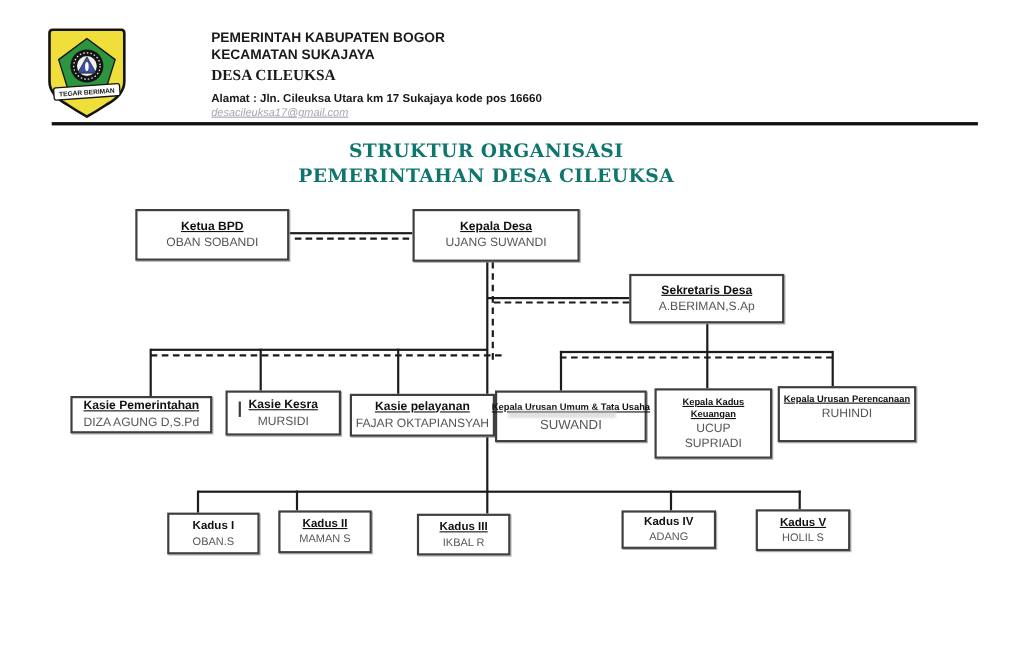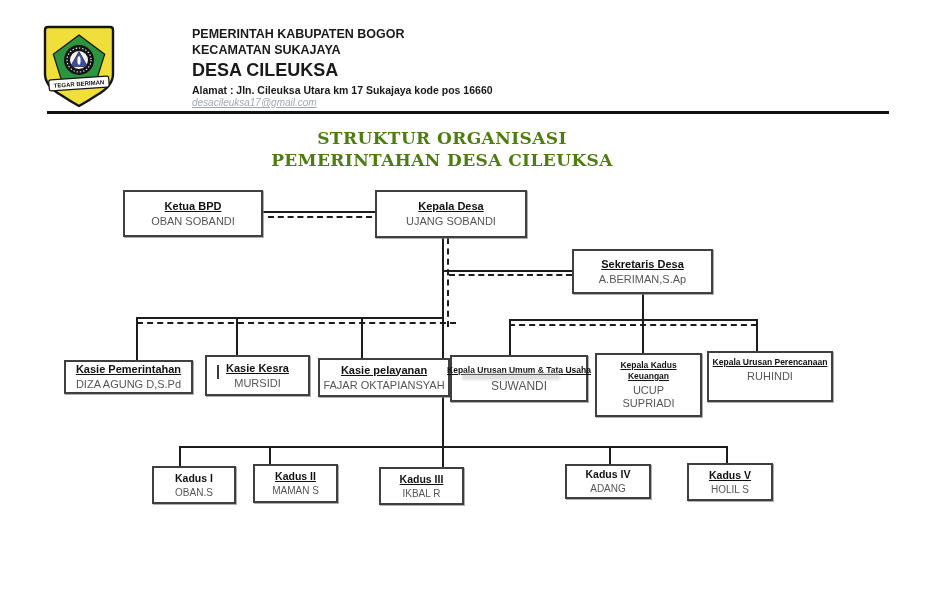--- a/index.html
+++ b/index.html
@@ -2,30 +2,30 @@
 <html><head>
 <meta charset="utf-8">
 <style>
   html,body{margin:0;padding:0;background:#fff;}
   .page{position:relative;width:936px;height:610px;background:#ffffff;
         font-family:"Liberation Sans",sans-serif;overflow:hidden;}
 
   
   .letterhead{position:absolute;left:192px;top:26px;width:540px;text-align:left;color:#1a1a1a;}
   .lh-line1,.lh-line2{font-size:12.5px;font-weight:700;line-height:16px;}
-  .lh-village{font-size:18px;font-weight:700;line-height:22px;margin-top:1px;}
+  .lh-village{font-size:14px;font-weight:700;line-height:22px;margin-top:1px;font-family:Liberation Serif, serif;}
   .lh-address{font-size:10.5px;font-weight:700;line-height:13px;margin-top:3px;}
   .lh-email{font-size:10px;font-style:italic;color:#a2a7af;text-decoration:underline;line-height:12px;}
   .rule{position:absolute;left:47px;top:111px;width:842px;height:3px;background:#101010;}
   .logo{position:absolute;left:40px;top:24px;width:78px;height:88px;}
 
   
   .doc-title{position:absolute;left:172px;top:127px;width:540px;text-align:center;
              font-family:"DejaVu Serif",serif;font-weight:700;font-size:17px;
-             letter-spacing:.4px;color:#4d7c0f;line-height:22px;}
+             letter-spacing:.4px;color:#0f766e;line-height:22px;}
 
   
   .node{position:absolute;background:#fff;border:2px solid #3f3f3f;
         box-shadow:1px 1px 0 rgba(130,130,130,.65);
         display:flex;flex-direction:column;align-items:center;justify-content:center;
         box-sizing:border-box;padding:1px 2px;}
   .node-title{font-weight:700;font-size:11px;color:#111;text-decoration:underline;
               line-height:13px;text-align:center;}
   .node-title.no-u{text-decoration:none;}
   .node-name{font-size:11px;color:#565656;line-height:13px;text-align:center;margin-top:2px;}
@@ -103,21 +103,21 @@
   <div class="ln" style="left:609px;top:446px;width:2px;height:19px"></div>
   <div class="ln" style="left:726px;top:446px;width:2px;height:18px"></div>
 
   <div class="node" style="left:123px;top:190px;width:140px;height:47px">
     <div class="node-title">Ketua BPD</div>
     <div class="node-name">OBAN SOBANDI</div>
   </div>
 
   <div class="node" style="left:375px;top:190px;width:152px;height:48px">
     <div class="node-title">Kepala Desa</div>
-    <div class="node-name">UJANG SOBANDI</div>
+    <div class="node-name">UJANG SUWANDI</div>
   </div>
 
   <div class="node" style="left:572px;top:249px;width:141px;height:45px">
     <div class="node-title">Sekretaris Desa</div>
     <div class="node-name">A.BERIMAN,S.Ap</div>
   </div>
 
   <div class="node" style="left:64px;top:360px;width:129px;height:34px">
     <div class="node-title">Kasie Pemerintahan</div>
     <div class="node-name">DIZA AGUNG D,S.Pd</div>

